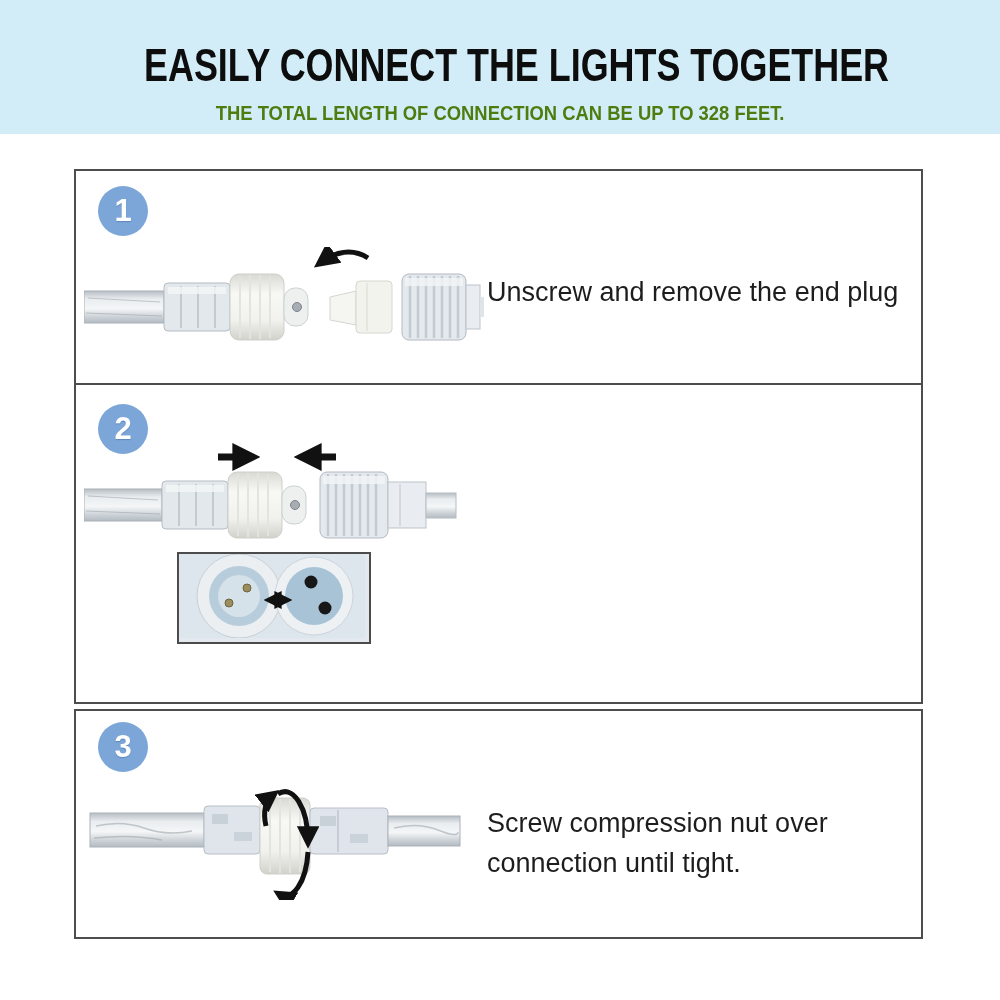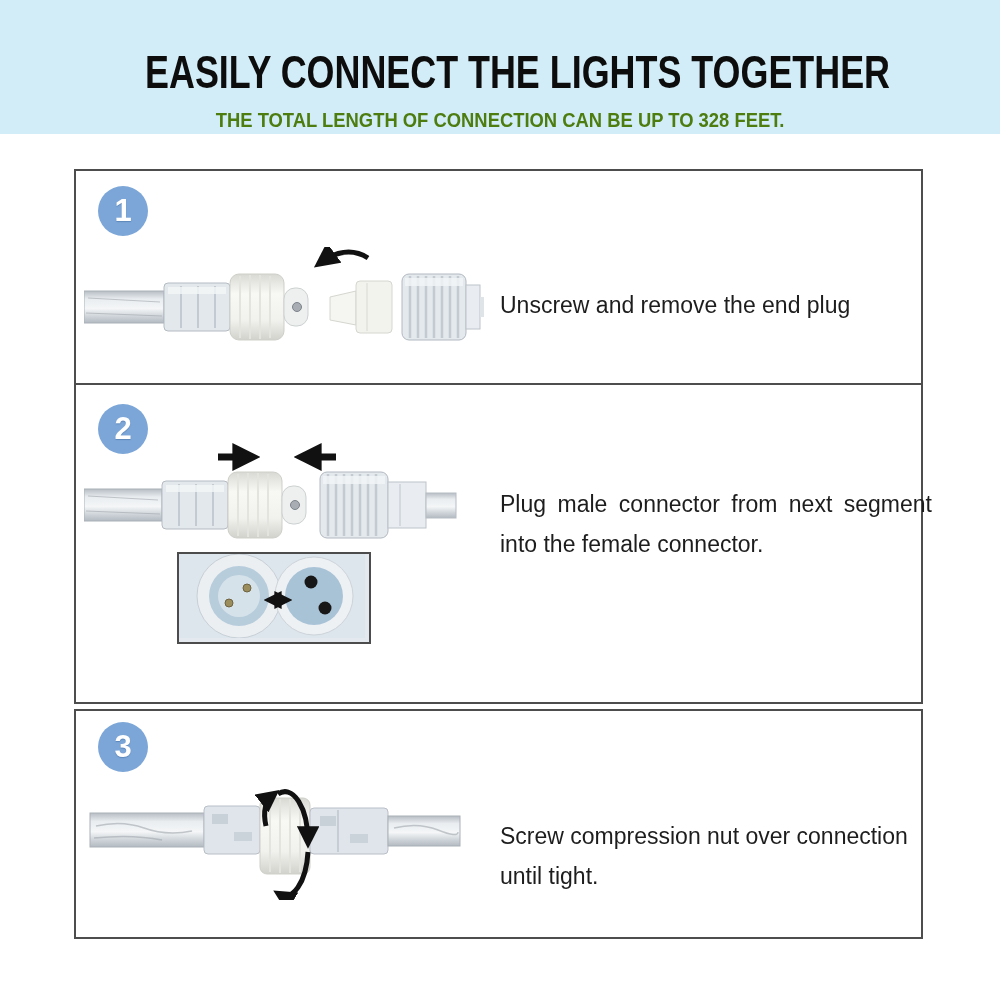--- a/index.html
+++ b/index.html
@@ -7,21 +7,21 @@
     width:1000px;height:1000px;background:#ffffff;overflow:hidden;
     font-family:"Liberation Sans", sans-serif;
     -webkit-font-smoothing:antialiased;
   }
   
   .header{
     width:1000px;height:134px;background:#d2edf8;
     box-sizing:border-box;padding-top:42px;text-align:center;
   }
   .title{
-    margin:7px;font-size:46px;line-height:46px;font-weight:bold;color:#0d0d0d;
+    margin:0;font-size:46px;line-height:46px;font-weight:bold;color:#0d0d0d;
     letter-spacing:0;
     padding-left:33px;
   }
   .title .squeeze{display:inline-block;transform:scaleX(0.78);transform-origin:50% 50%;white-space:nowrap;}
   .subtitle{
     margin:15px 0 0 0;font-size:20px;line-height:20px;font-weight:bold;color:#4d7c0f;
   }
   .subtitle .squeeze{display:inline-block;transform:scaleX(0.92);transform-origin:50% 50%;white-space:nowrap;}
   
   .steps{width:849px;margin:35px 0 0 74px;}
@@ -35,22 +35,22 @@
   .badge{
     position:absolute;width:50px;height:50px;border-radius:50%;
     background:#7ca6d8;color:#ffffff;font-weight:bold;font-size:31px;
     display:flex;align-items:center;justify-content:center;
     text-shadow:0 1px 1px rgba(70,110,160,0.55);
   }
   .step-1 .badge{left:22px;top:15px;}
   .step-2 .badge{left:22px;top:19px;}
   .step-3 .badge{left:22px;top:11px;}
   .desc{
-    position:absolute;left:411px;width:432px;margin:13px;
-    font-size:23px;line-height:40px;color:#1d1d1d;
+    position:absolute;left:411px;width:432px;margin:0;
+    font-size:27px;line-height:40px;color:#1d1d1d;
   }
   .step-1 .desc{top:101px;}
   .step-2 .desc{top:86px;text-align:justify;}
   .step-3 .desc{top:92px;}
   .illus{position:absolute;display:block;}
   .inset{
     position:absolute;left:101px;top:167px;width:190px;height:88px;
     border:2px solid #4c4c4c;background:#e3e9ee;
   }
   .inset svg{display:block;}
@@ -197,21 +197,20 @@
           <g>
             <circle cx="135" cy="42" r="39" fill="#eef1f4" stroke="#cdd4da"></circle>
             <circle cx="135" cy="42" r="29" fill="#a9c3d6"></circle>
             <circle cx="132" cy="28" r="6.5" fill="#171717"></circle>
             <circle cx="146" cy="54" r="6.5" fill="#171717"></circle>
           </g>
           <line x1="90" y1="46" x2="108" y2="46" stroke="#111" stroke-width="4" marker-start="url(#ah3)" marker-end="url(#ah3)"></line>
         </svg>
       </div>
 
-      <p class="desc">Plug male connector from next segment into the female connector.</p>
     </section>
 
     <section class="step step-3">
       <div class="badge">
         <span>3</span>
       </div>
 
       <svg class="illus" style="left:6px;top:37px;" width="400" height="152" viewBox="0 0 400 152">
         <defs>
           <linearGradient id="tg3" x1="0" y1="0" x2="0" y2="1">

